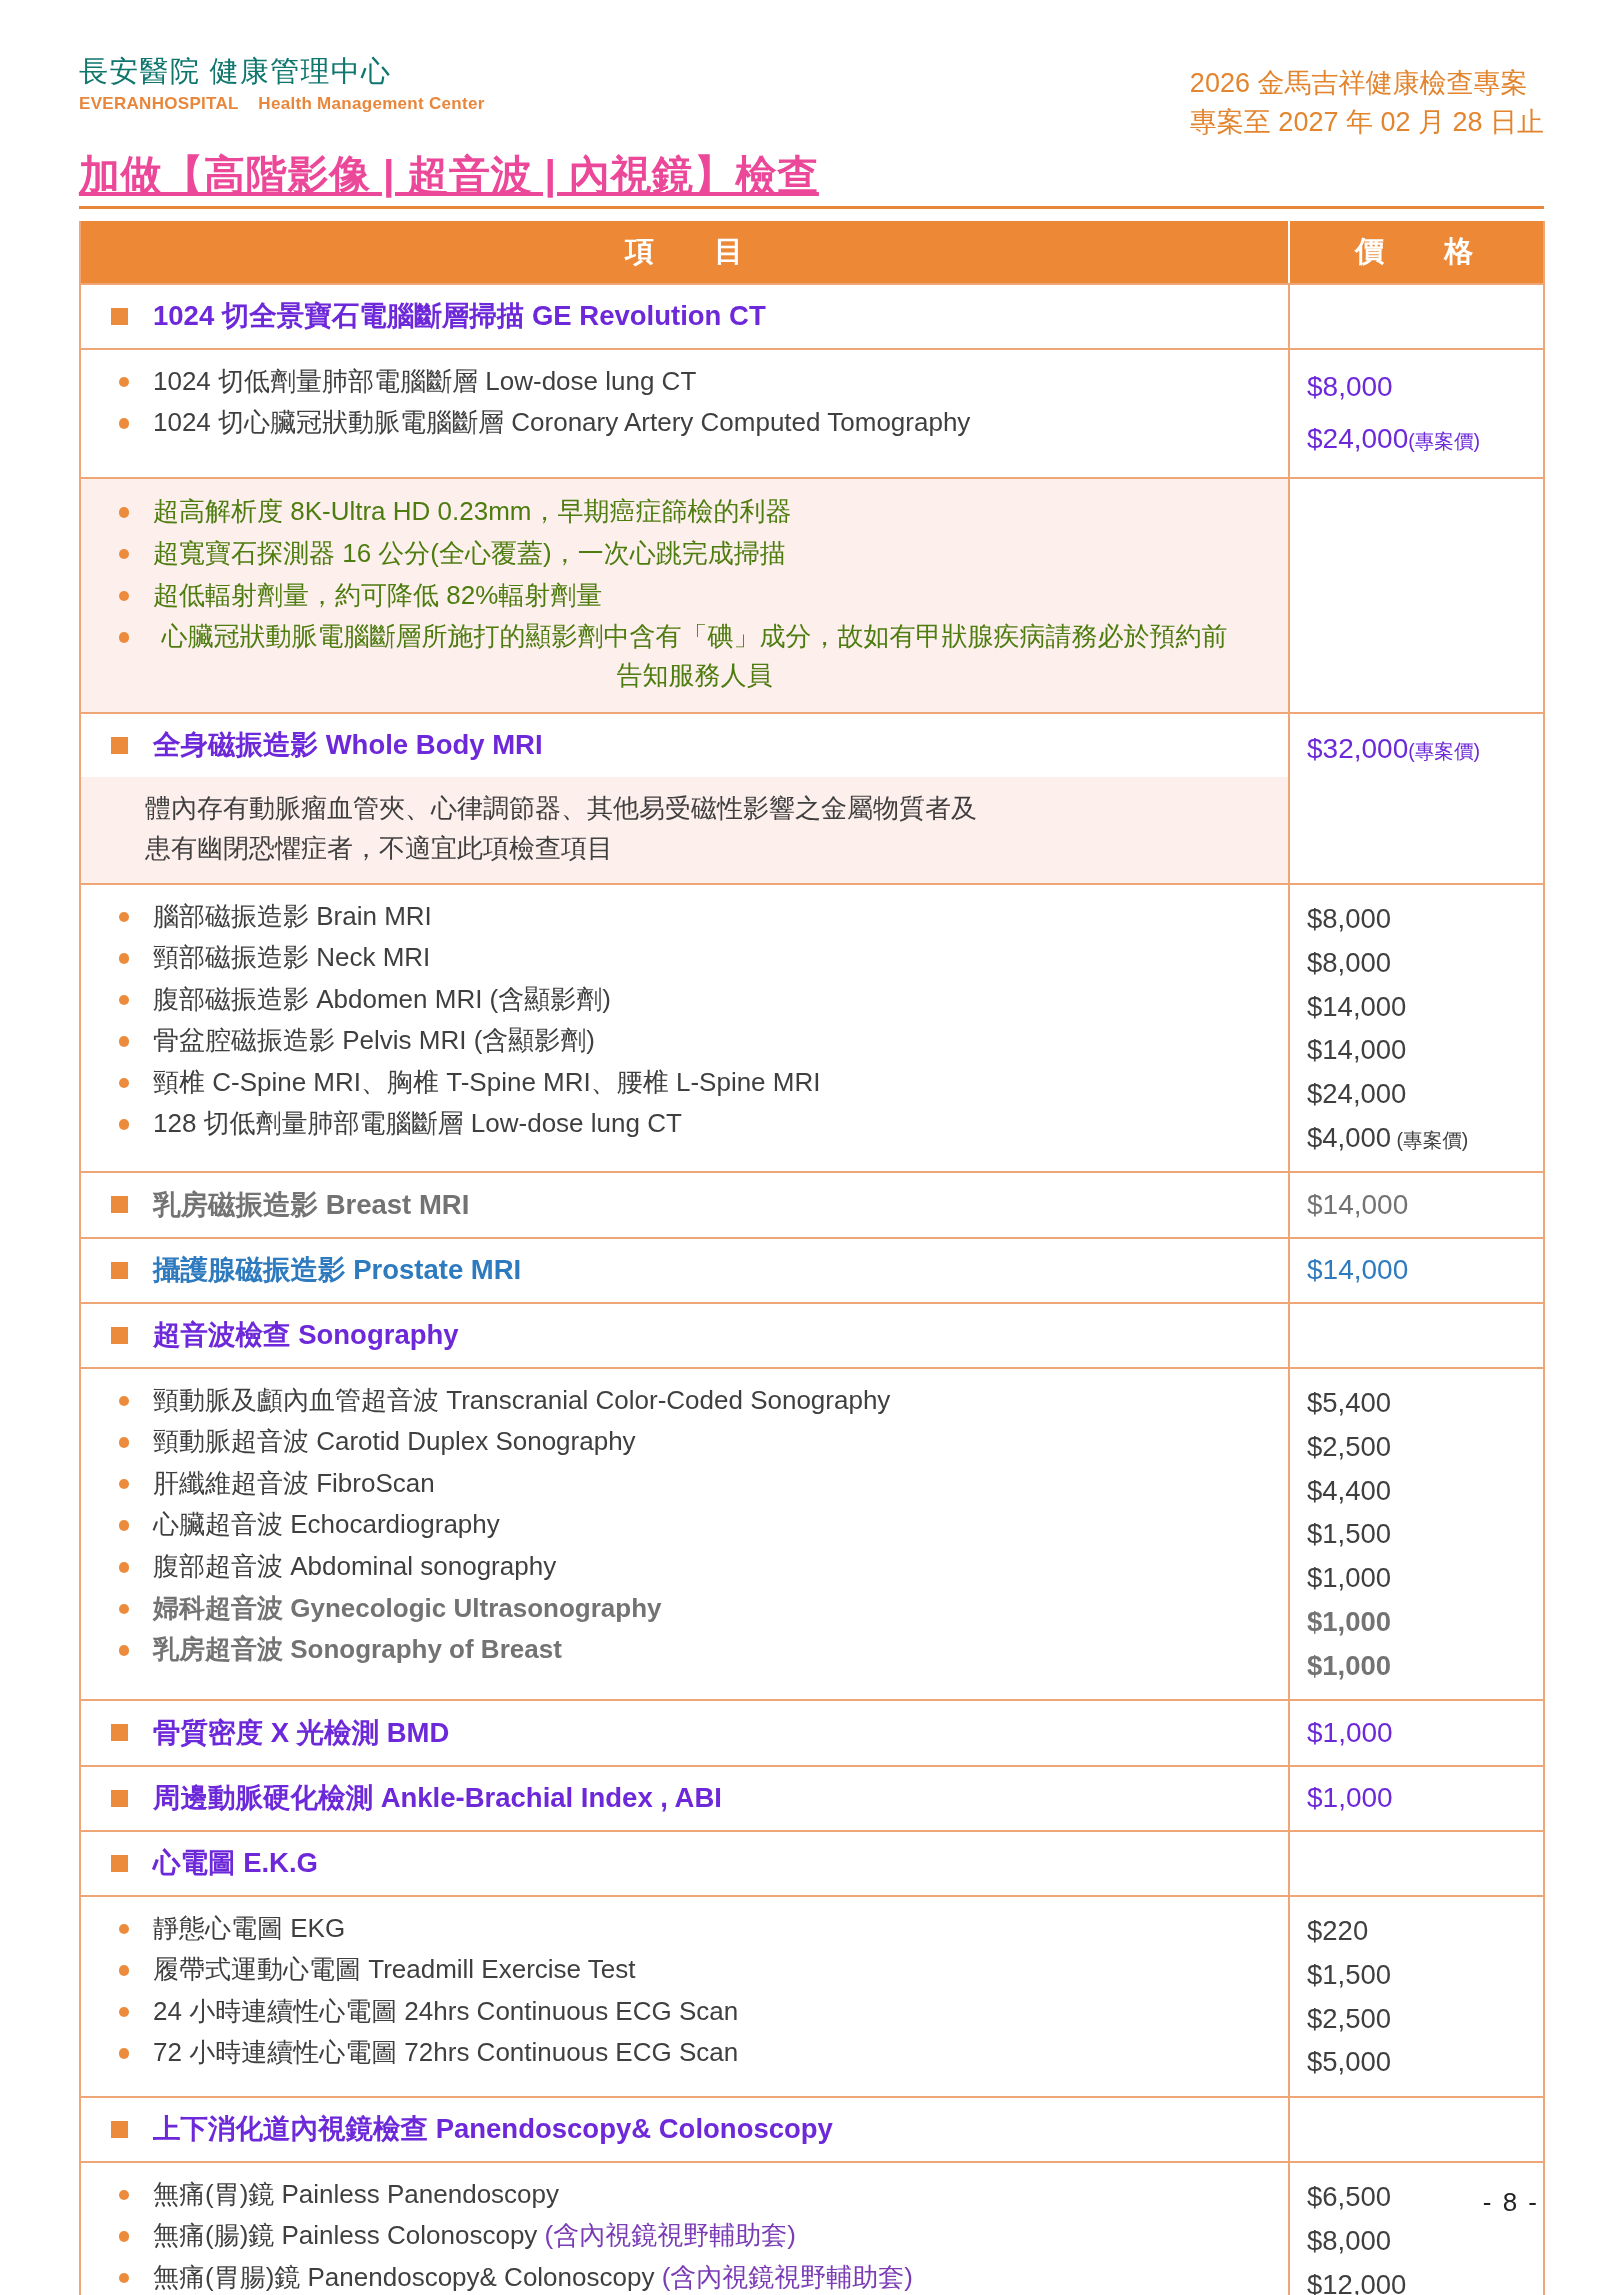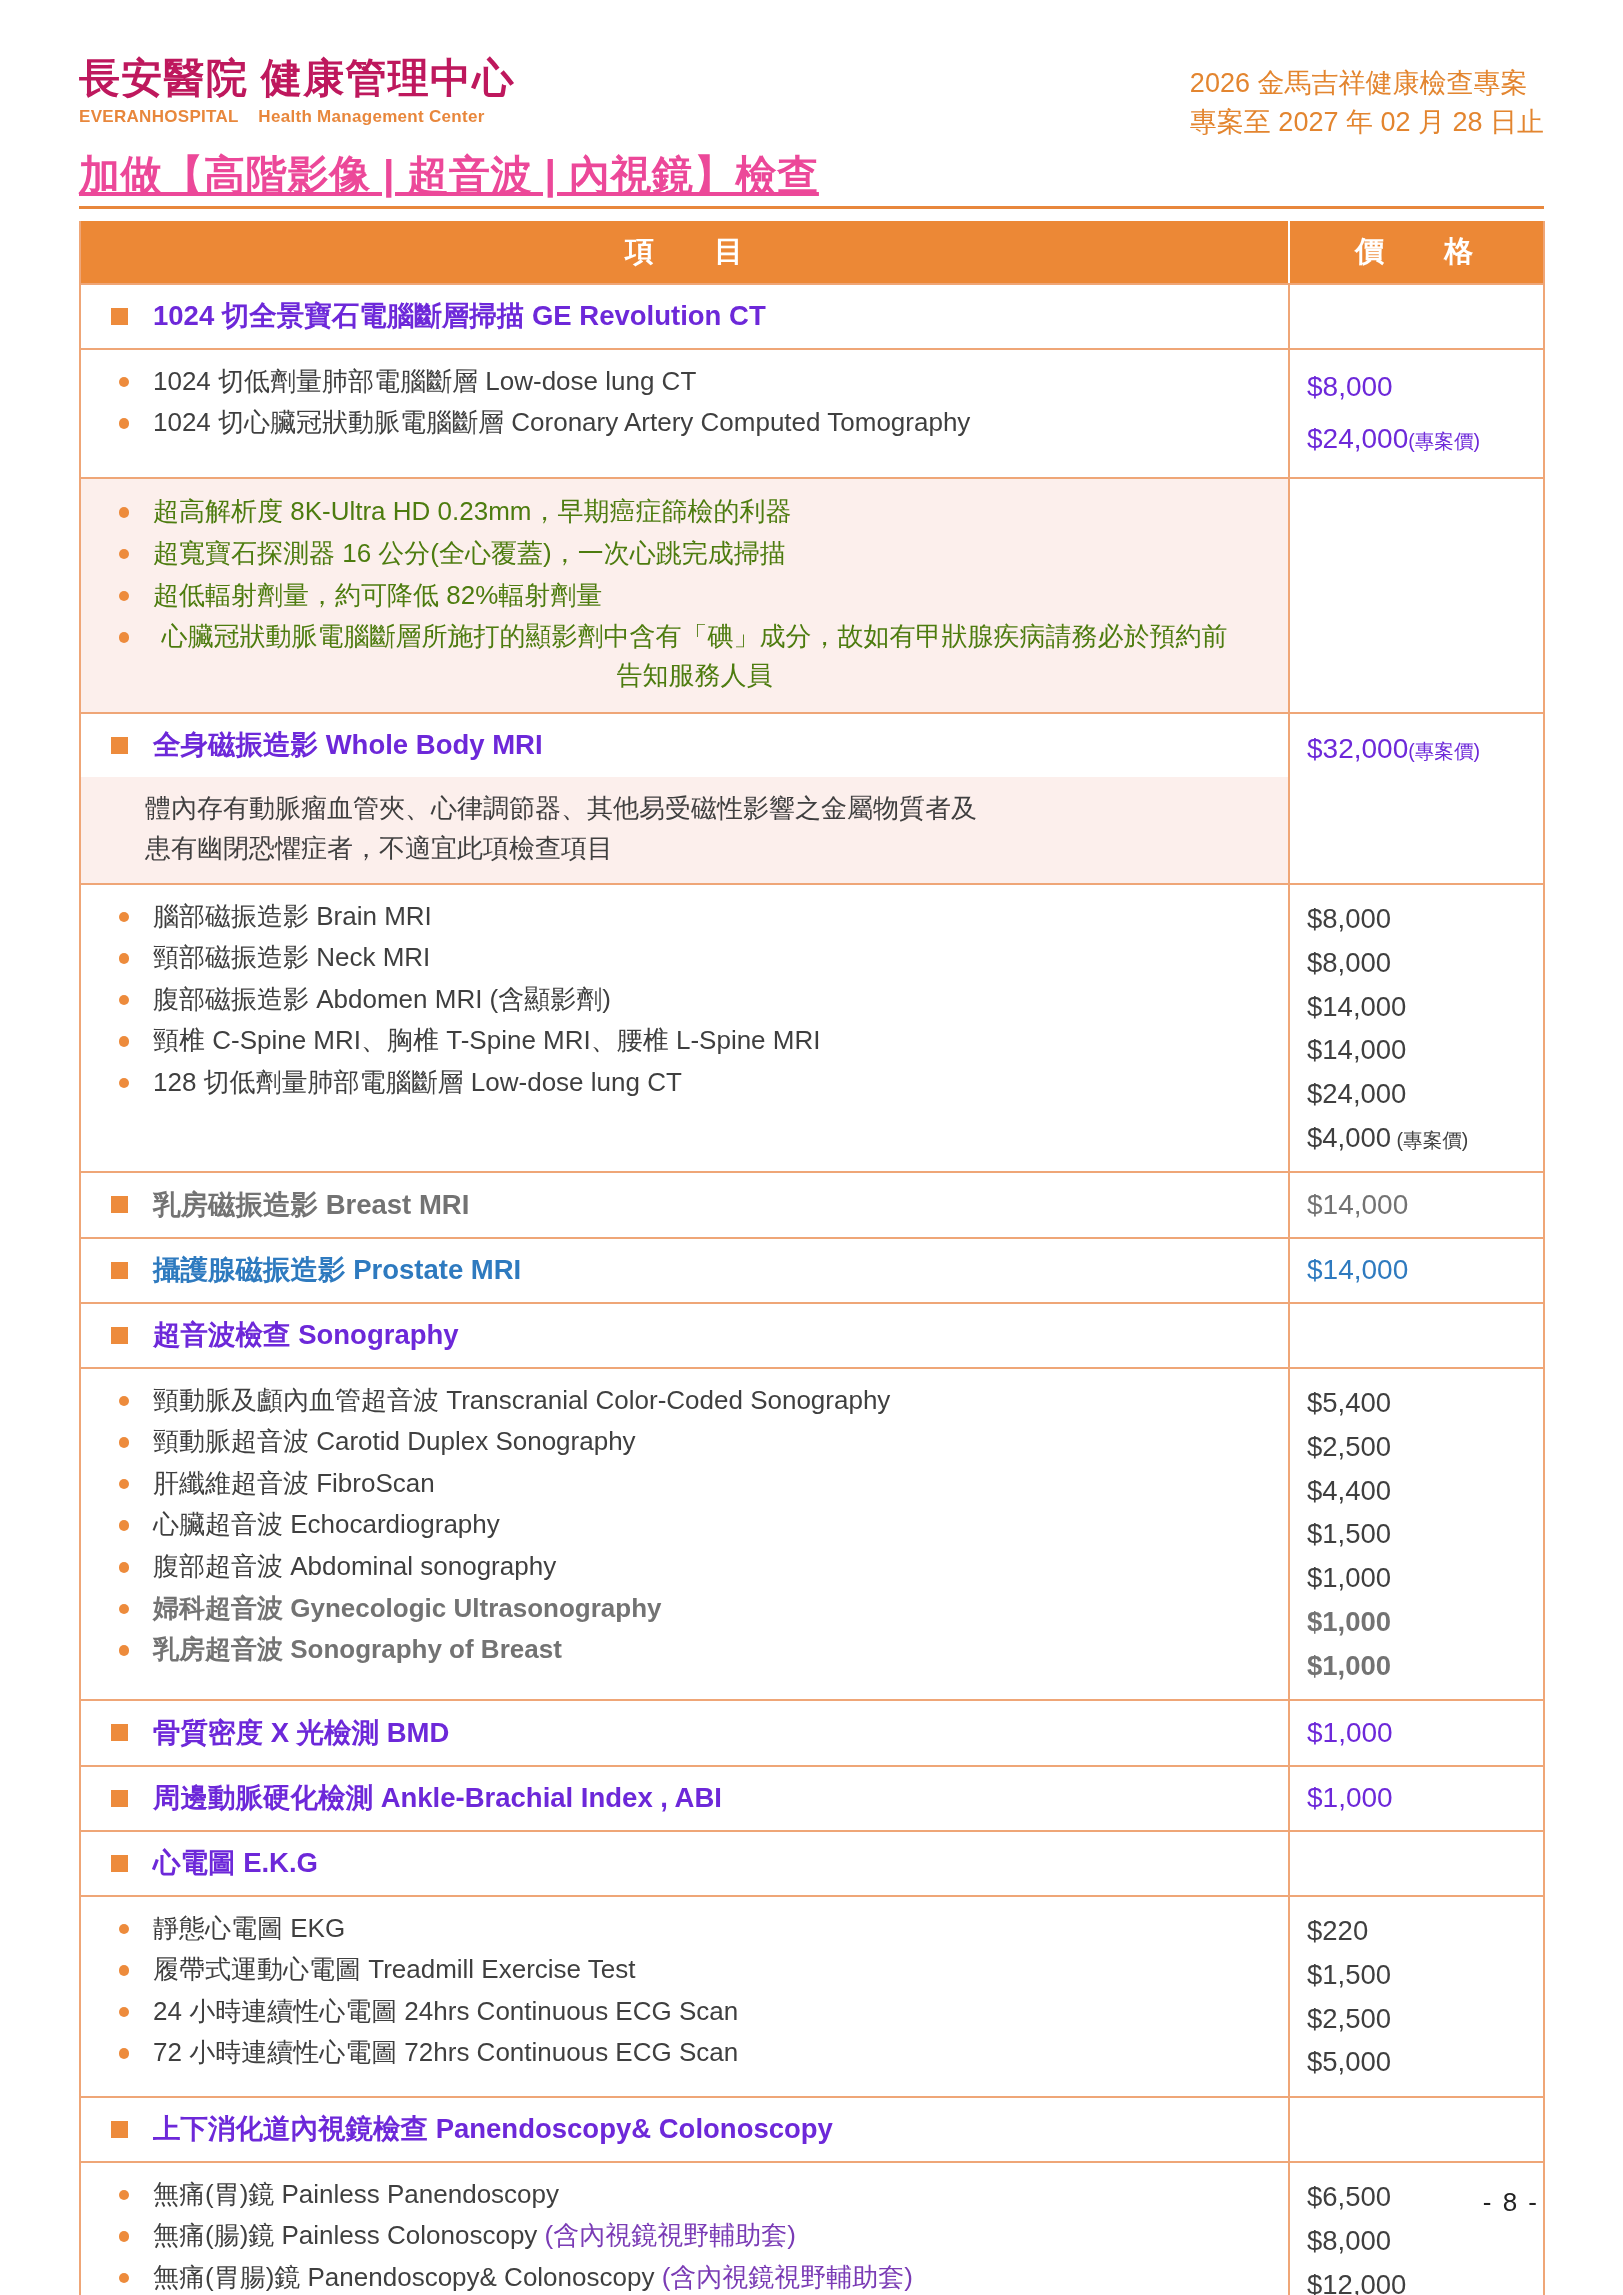--- a/index.html
+++ b/index.html
@@ -23,23 +23,23 @@
   }
 
   
   .header {
     position: relative;
     padding: 56px 79px 0 79px;
     height: 141px;
     box-sizing: border-box;
   }
   .brand-zh {
-    font-size: 41px;
-    font-weight: 700;
-    color: #be185d;
+    font-size: 29px;
+    font-weight: 400;
+    color: #0f766e;
     letter-spacing: 1.3px;
     line-height: 1.08;
     white-space: nowrap;
   }
   .brand-en {
     margin-top: 6.5px;
     font-size: 17px;
     font-weight: 600;
     color: #E8873C;
     letter-spacing: 0.3px;
@@ -328,20 +328,24 @@
           <div class="bitem">
             <span class="dot"></span>
             <span class="txt">頸部磁振造影 Neck MRI</span>
           </div>
           <div class="bitem">
             <span class="dot"></span>
             <span class="txt">腹部磁振造影  Abdomen MRI (含顯影劑)</span>
           </div>
           <div class="bitem">
             <span class="dot"></span>
+            <span class="txt">骨盆腔磁振造影  Pelvis MRI (含顯影劑)</span>
+          </div>
+          <div class="bitem">
+            <span class="dot"></span>
             <span class="txt">頸椎 C-Spine MRI、胸椎 T-Spine MRI、腰椎 L-Spine MRI</span>
           </div>
           <div class="bitem">
             <span class="dot"></span>
             <span class="txt">128 切低劑量肺部電腦斷層  Low-dose lung CT</span>
           </div>
         </div>
       </div>
       <div class="cell-price price-stack price-list">
         <div class="price-line"><span>$8,000</span></div>

